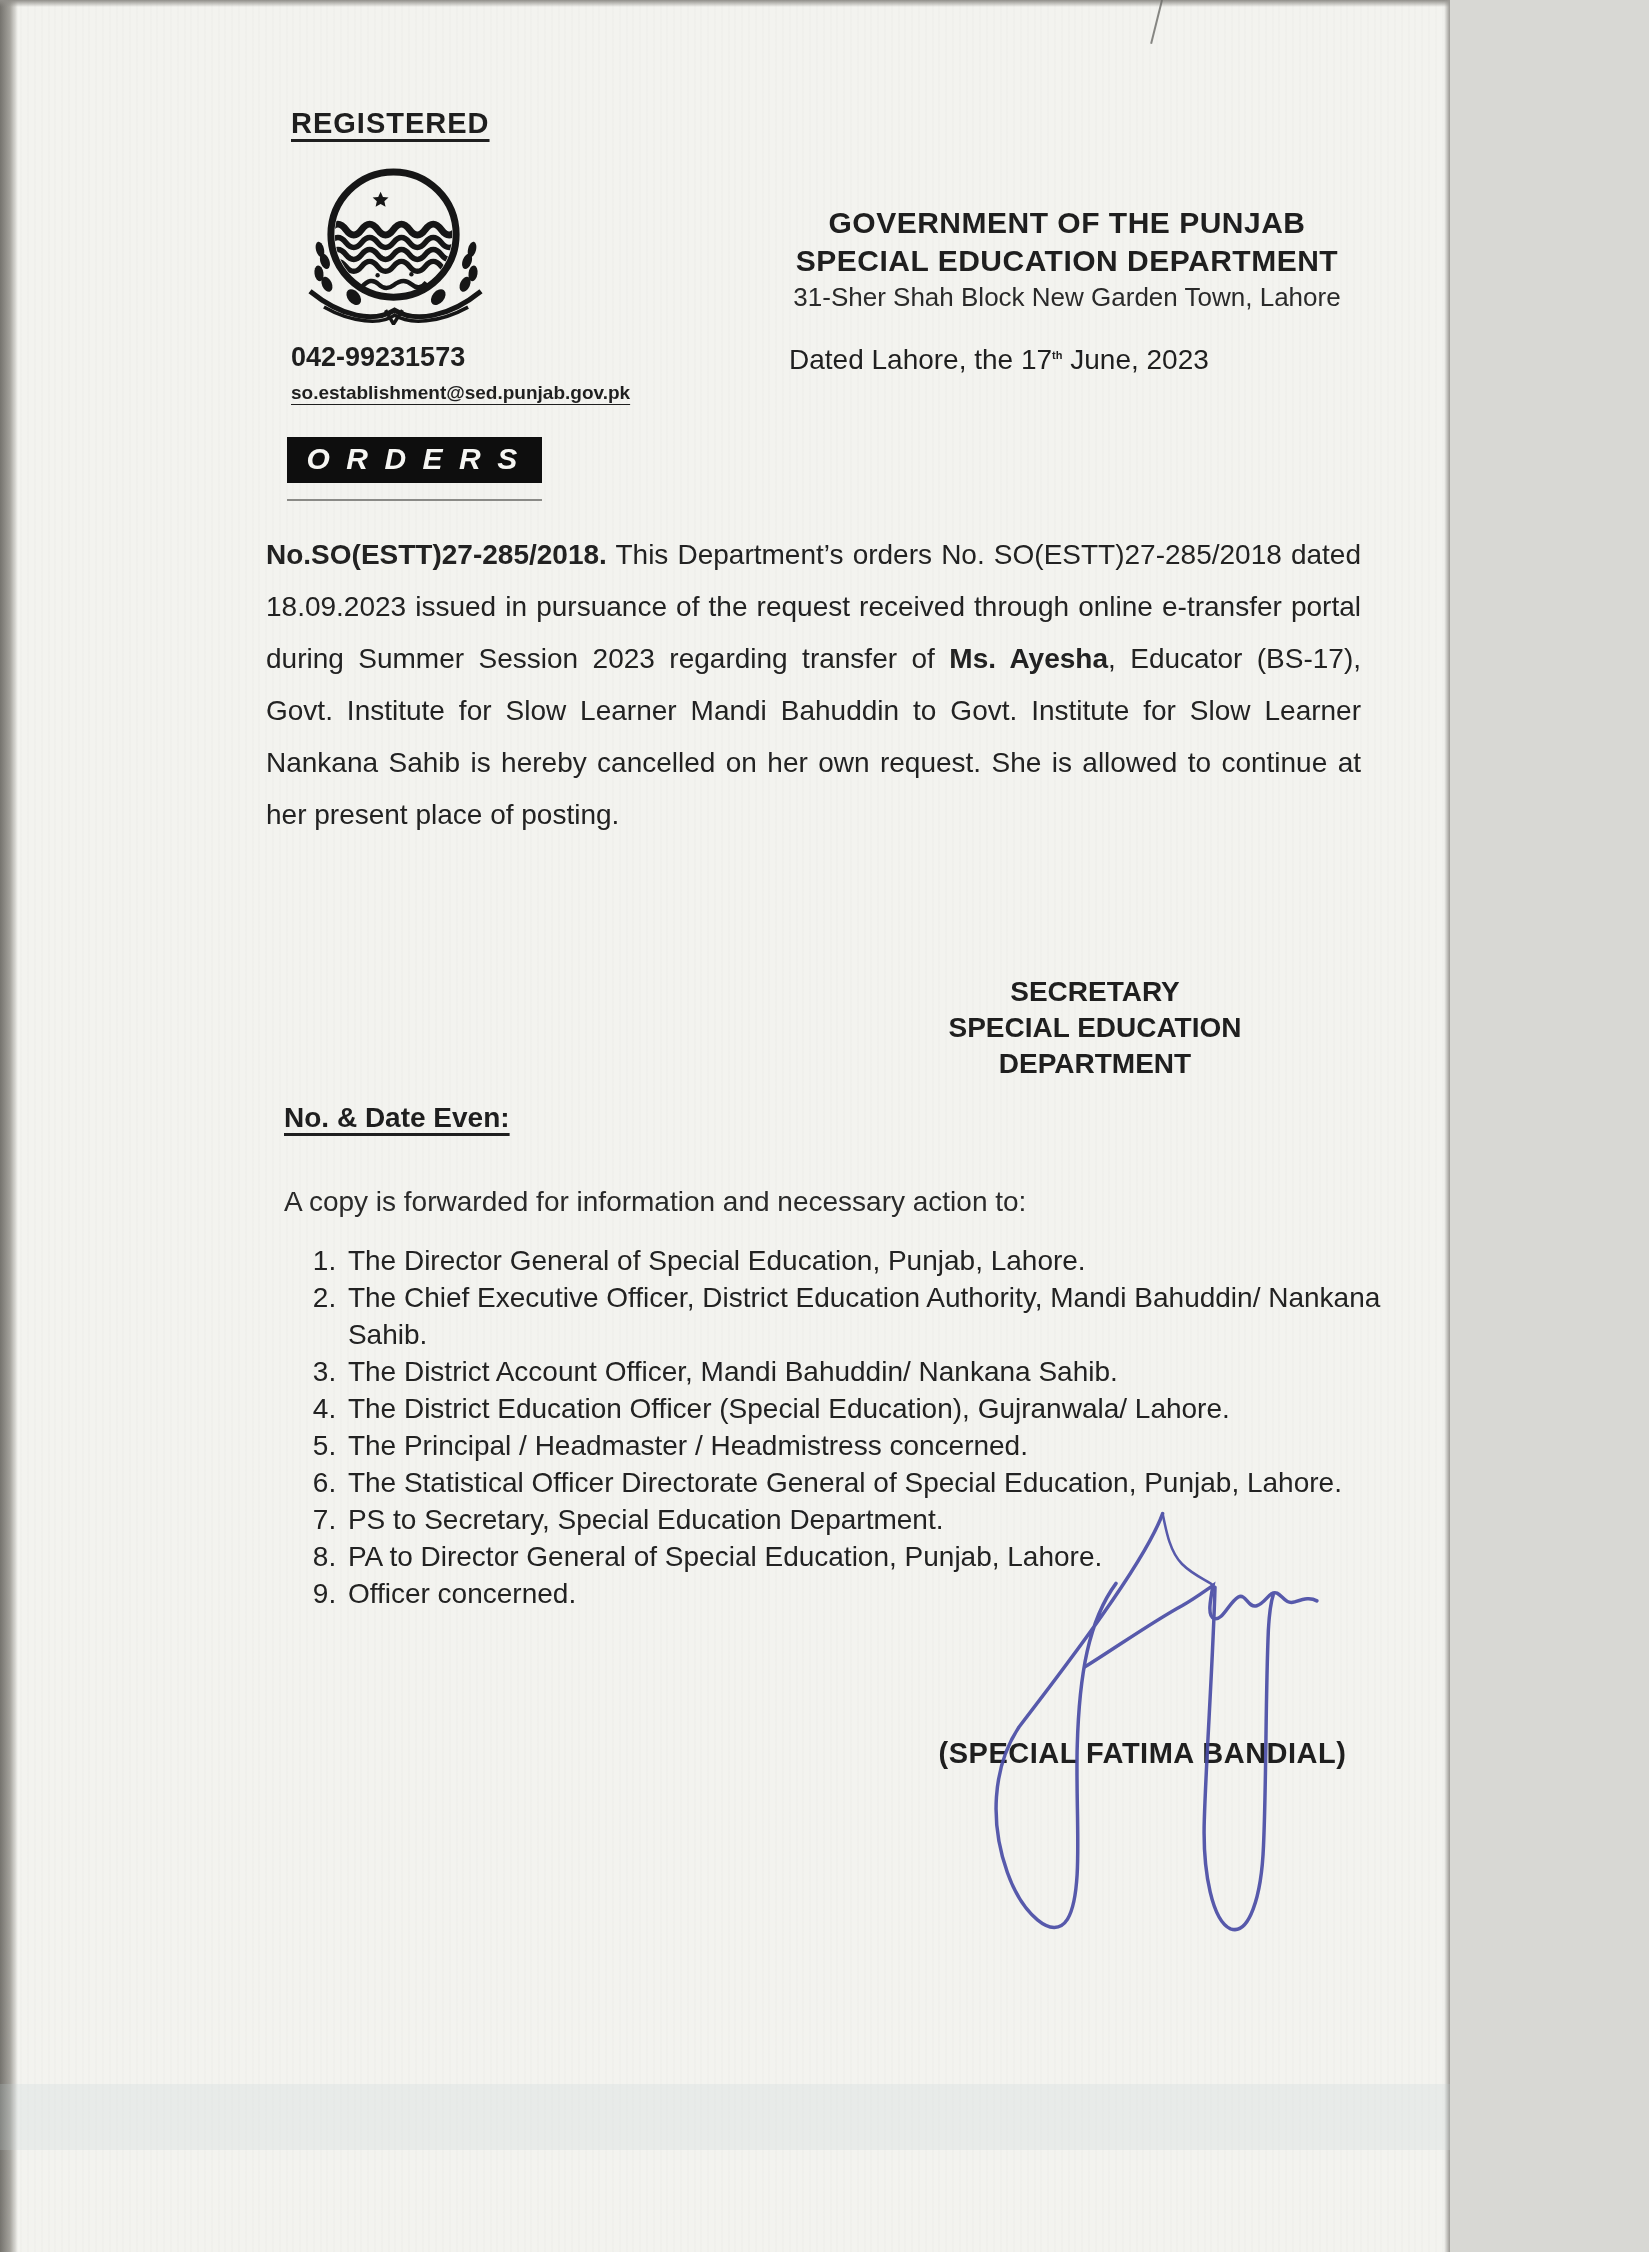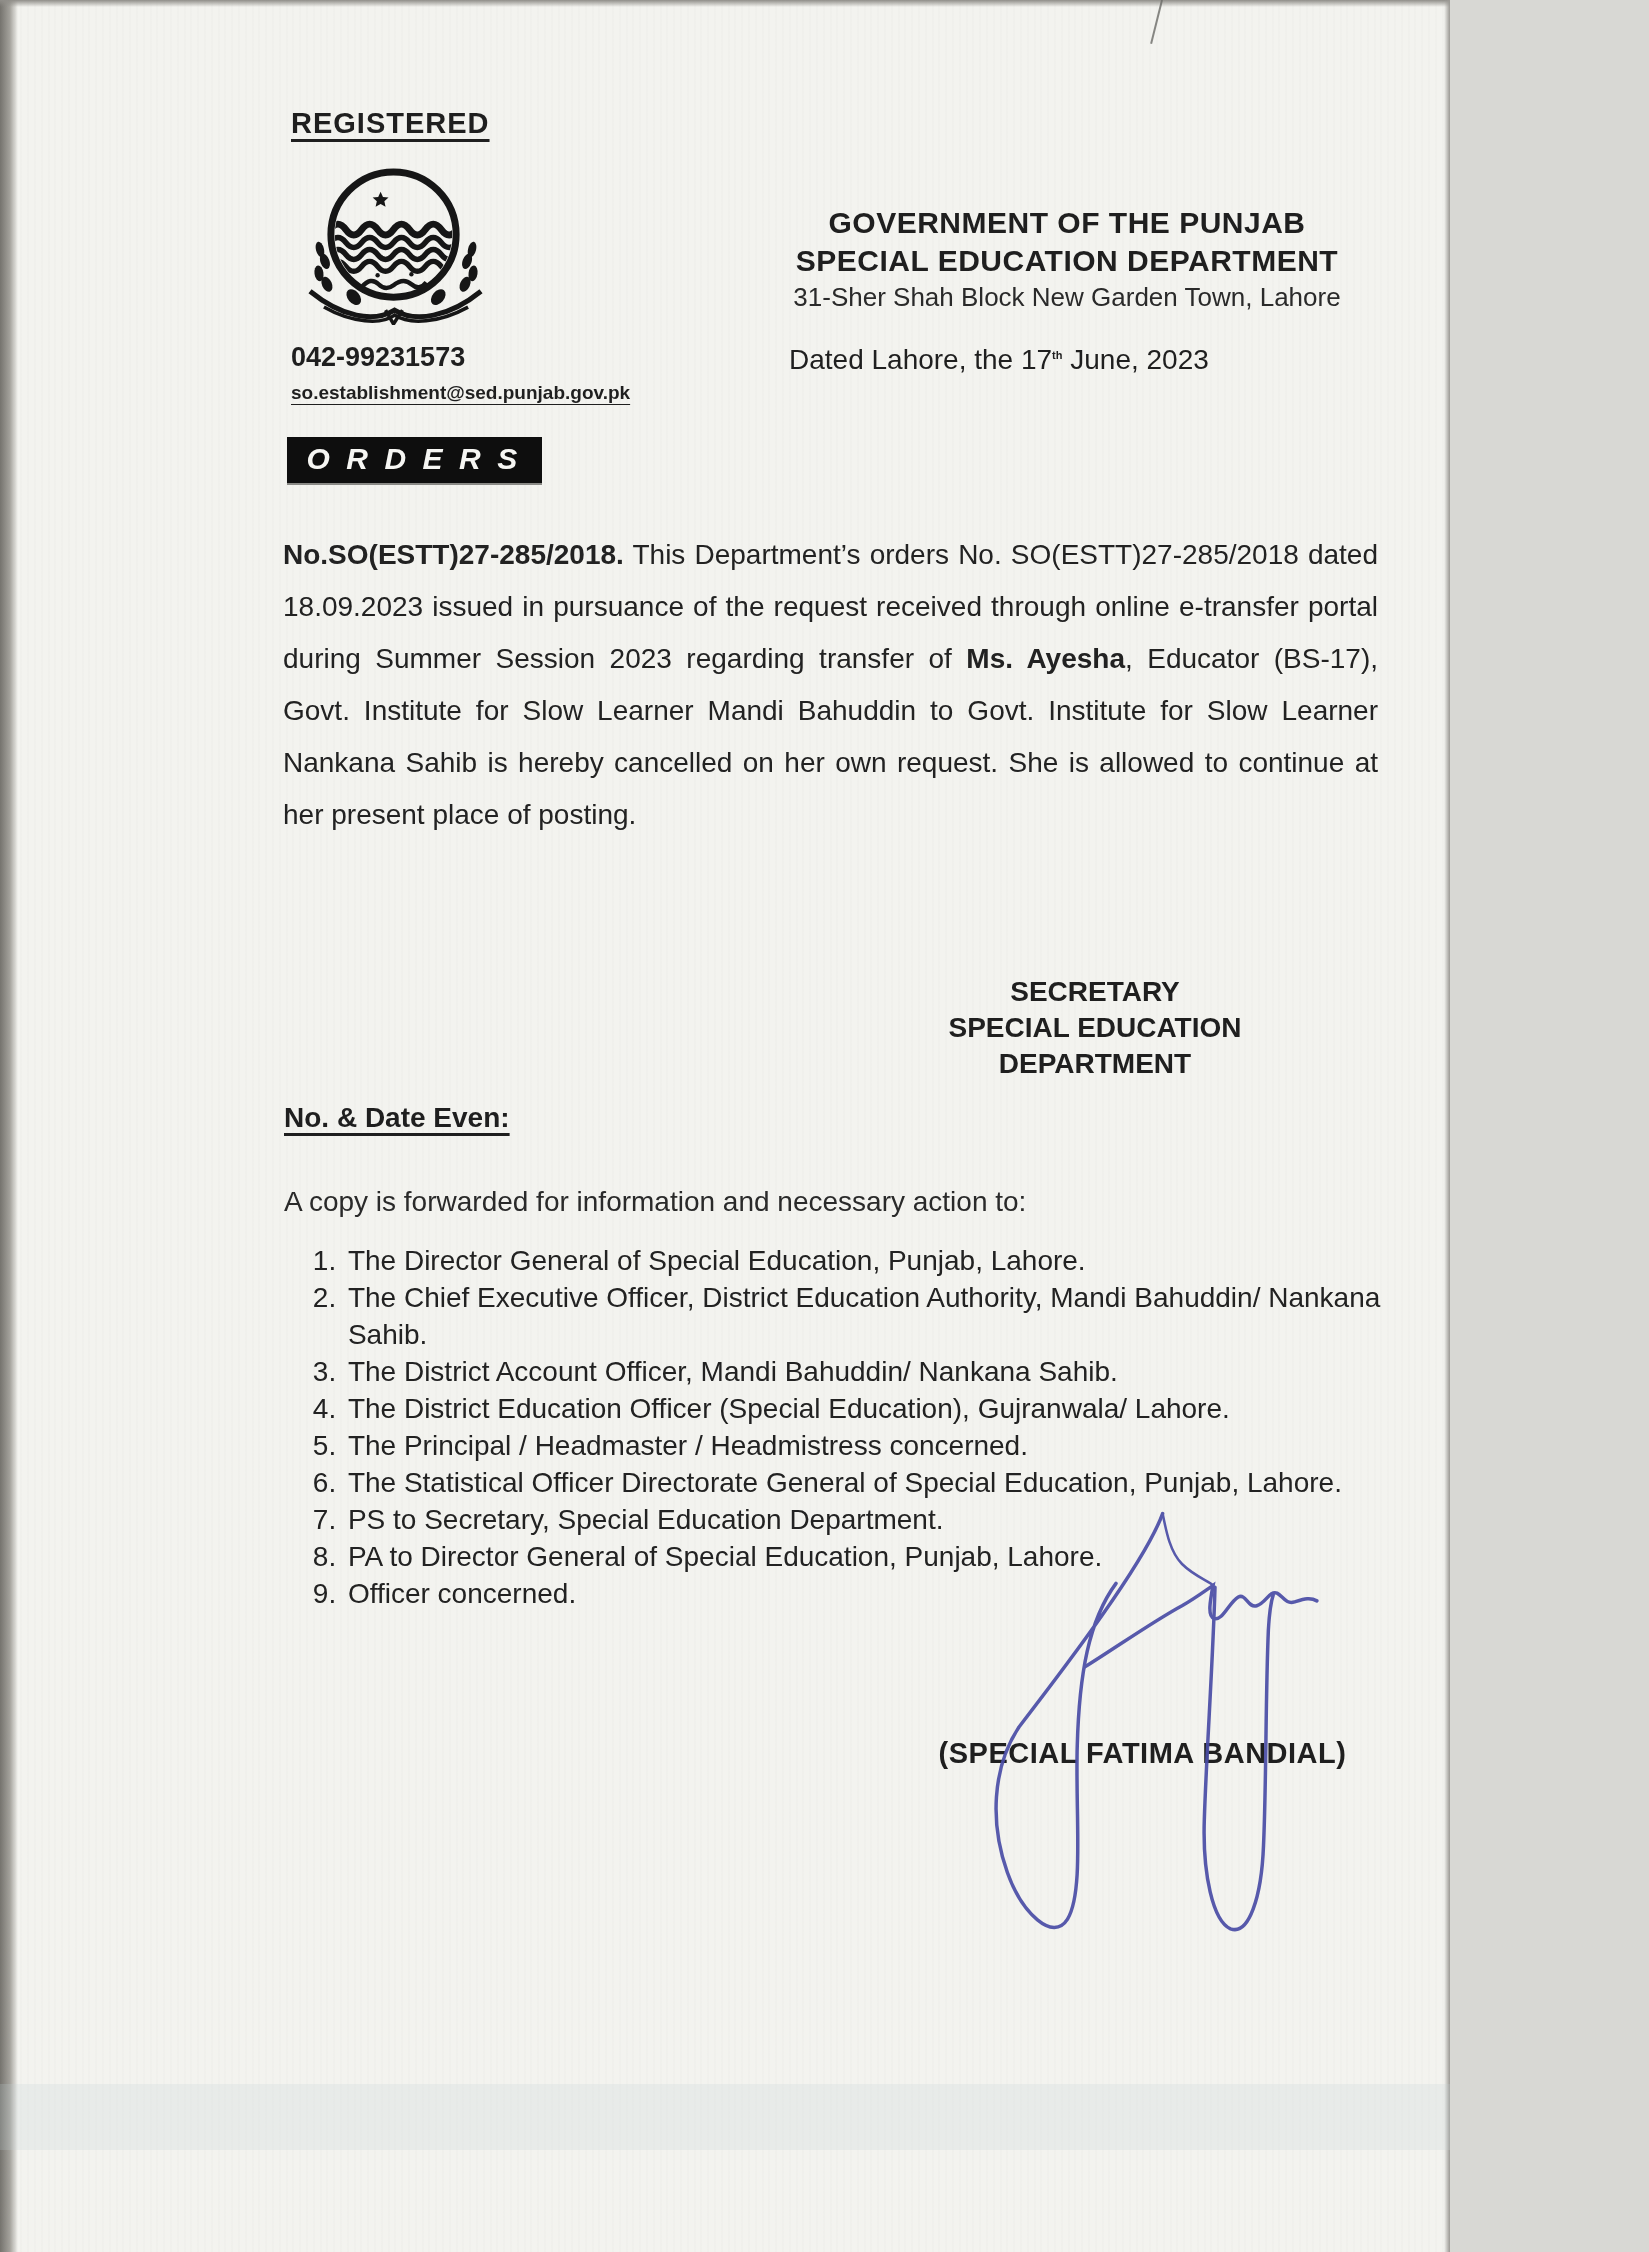--- a/index.html
+++ b/index.html
@@ -34,29 +34,29 @@
   .header-block{position:absolute;left:747px;top:204px;width:640px;text-align:center;}
   .header-line1,.header-line2{font-size:30px;font-weight:bold;line-height:38px;letter-spacing:0.5px;}
   .header-address{font-size:26px;line-height:35px;color:#2a2a2a;}
 
   .phone{position:absolute;left:291px;top:342px;font-size:27px;font-weight:bold;}
   .email{position:absolute;left:291px;top:382px;font-size:19px;font-weight:bold;
     text-decoration:underline;text-underline-offset:4.9px;}
   .dateline{position:absolute;left:789px;top:344px;font-size:28px;}
   .dateline sup{font-size:11px;font-weight:bold;}
 
-  .orders-wrap{position:absolute;left:287px;top:437px;border-bottom:2.9px solid #8a8a86;padding-bottom:0;}
+  .orders-wrap{position:absolute;left:287px;top:437px;border-bottom:2.9px solid #8a8a86;padding-bottom:16px;}
   .orders-box{
     background:#0e0e0e;color:#f6f6f3;display:inline-block;
     font-size:30px;font-weight:bold;font-style:italic;
     letter-spacing:16.5px;padding:4.9px 7.8px 6.8px 19.4px;
   }
 
   .order-para{
-    position:absolute;left:283px;top:529px;width:1095px;
+    position:absolute;left:266px;top:529px;width:1095px;
     font-size:28px;line-height:52px;text-align:justify;color:#222;
   }
   .order-para b{font-weight:bold;}
 
   .secretary-block{position:absolute;left:901px;top:974px;width:388px;text-align:center;
     font-size:28px;font-weight:bold;line-height:36px;}
 
   .no-date{position:absolute;left:284px;top:1102px;font-size:28px;font-weight:bold;
     text-decoration:underline;text-underline-offset:5.8px;text-decoration-thickness:2.9px;}
   .copy-line{position:absolute;left:284px;top:1186px;font-size:28px;color:#2a2a2a;}

